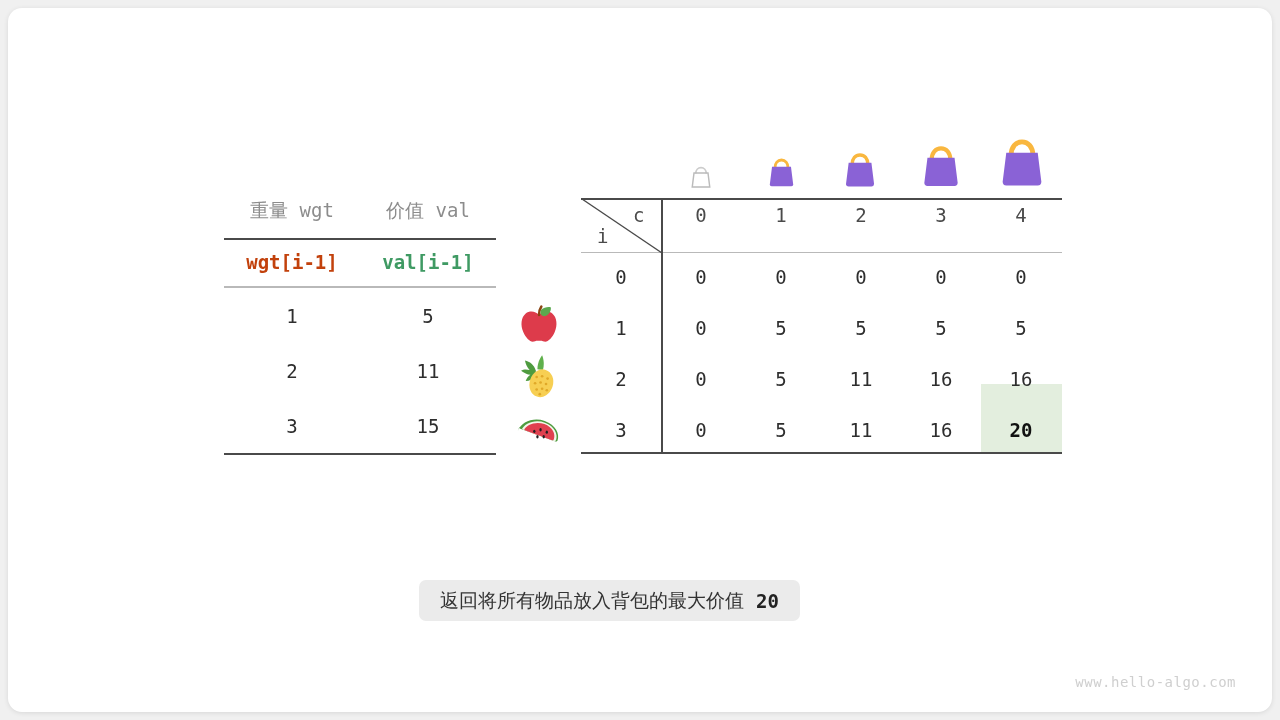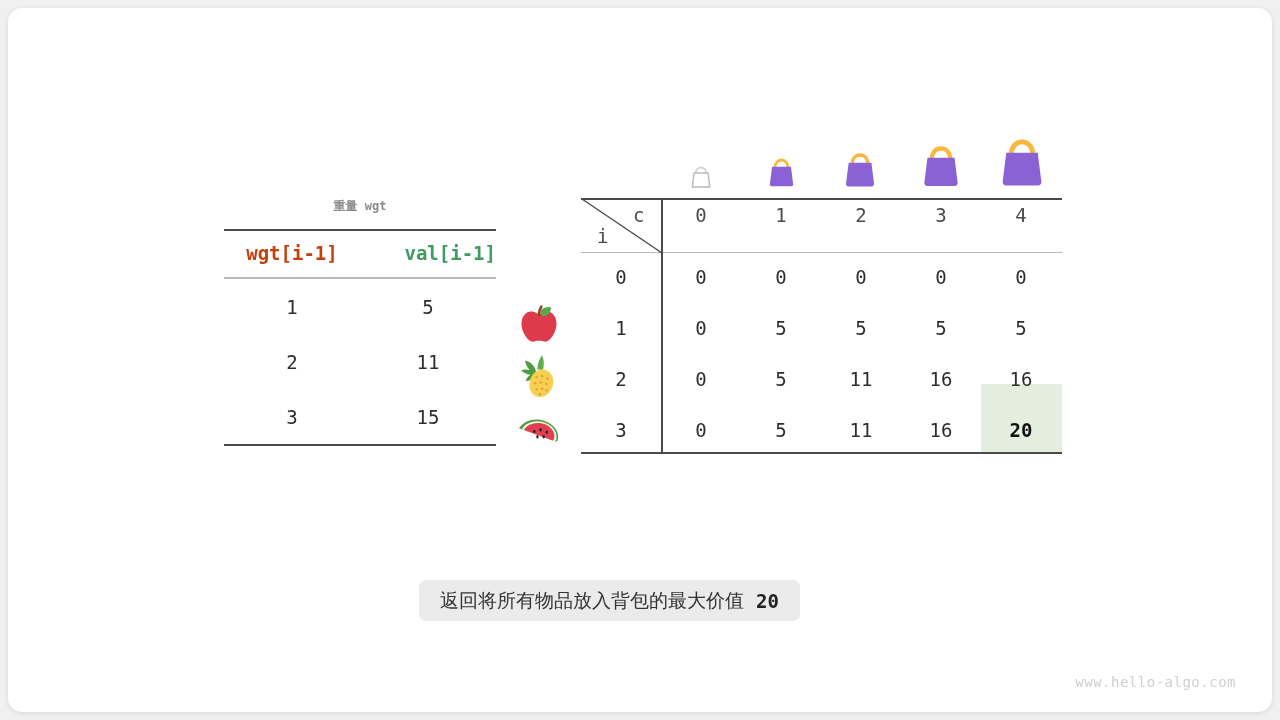--- a/index.html
+++ b/index.html
@@ -28,28 +28,28 @@
   .it-row { display: flex; }
   .it-cell {
     flex: 1 1 0;
     text-align: center;
     font-size: 19px;
     color: #2e2e2e;
     font-family: "DejaVu Sans Mono", "Liberation Mono", monospace;
   }
   .it-head .it-cell {
     color: #8c8c8c;
-    font-weight: bold;
-    font-size: 12px;
+    font-weight: normal;
+    font-size: 19px;
     padding-bottom: 14px;
   }
   .it-sub { padding: 11px 0 13px 0; }
   .it-sub .it-cell { font-weight: bold; font-size: 19px; }
   .it-sub .c-wgt { color: #c2410c; }
-  .it-sub .c-val { color: #3f9a63; text-align: right; }
+  .it-sub .c-val { color: #3f9a63; }
   .it-data { padding: 17px 0 16px 0; }
   .hr-dark { height: 2px; background: #4a4a4a; }
   .hr-light { height: 2px; background: #b9b9b9; }
 
   
   .fruit {
     position: absolute;
     left: 506px;
     width: 50px; height: 50px;
   }
@@ -161,20 +161,21 @@
   }
 </style>
 </head>
 <body>
 
 <div id="card">
 
   <div id="item-table">
     <div class="it-row it-head">
       <div class="it-cell">重量 wgt</div>
+      <div class="it-cell">价值 val</div>
     </div>
     <div class="hr-dark"></div>
     <div class="it-row it-sub">
       <div class="it-cell c-wgt">wgt[i-1]</div>
       <div class="it-cell c-val">val[i-1]</div>
     </div>
     <div class="hr-light"></div>
 
     <div class="it-row it-data">
       <div class="it-cell">1</div>

